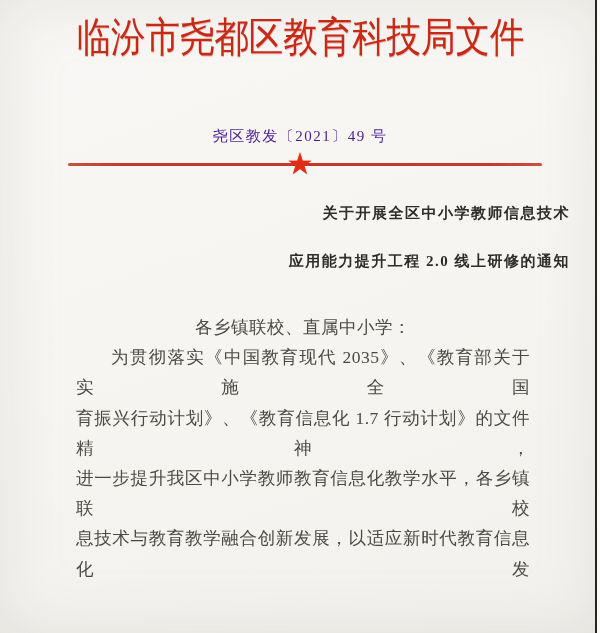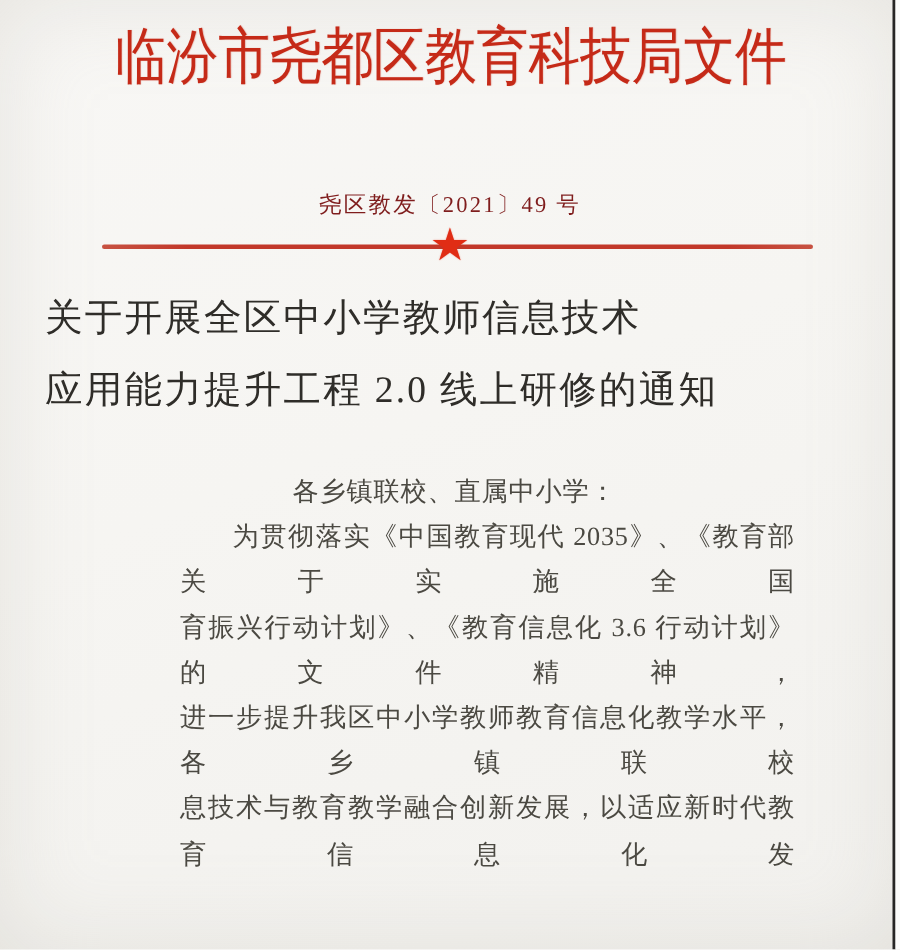--- a/index.html
+++ b/index.html
@@ -38,21 +38,21 @@
     display: inline-block;
     transform: scaleX(0.84);
     transform-origin: center;
     text-shadow: 0.5px 0.5px 0.8px rgba(197,42,24,0.35);
   }
 
   .doc-number {
     position: absolute; top: 127px; left: 0; right: 0;
     text-align: center;
     font-size: 15px;
-    color: #7f1d1d;
+    color: #4c1d95;
     letter-spacing: 1.5px;
   }
 
   .red-rule {
     position: absolute; top: 163px; left: 68px; right: 58px;
     height: 3px;
     background: linear-gradient(90deg, #c75242, #c2382a 12%, #c2382a 88%, #c75242);
     border-radius: 2px;
   }
   .star-wrap {
@@ -64,38 +64,37 @@
   .star {
     display: inline-block;
     font-size: 30px;
     color: #e02d15;
     text-shadow: 0 0 1px rgba(224,45,21,0.6);
     font-family: "DejaVu Sans", sans-serif;
   }
 
   .doc-title {
     position: absolute; top: 189px; left: 30px; right: 30px;
-    text-align: left;
-    font-size: 25px; font-weight: normal;
+    text-align: right;
+    font-size: 15px; font-weight: bold;
     color: #2f2d29;
     line-height: 48px;
     letter-spacing: 1.5px;
   }
 
   .doc-body {
     position: absolute; top: 312px; left: 76px; width: 454px;
     font-size: 17.5px;
     color: #4b4942;
     line-height: 30.2px;
     letter-spacing: 0.5px;
   }
   .jline {
     text-align: justify;
     text-align-last: justify;
-    margin-left: 44px;
   }
   .jline.indent-first { text-indent: 2em; }
   .salutation { text-align: center; }
 </style>
 </head>
 <body>
 
 <div class="paper-vignette"></div>
 <div class="photo-edge-dark"></div>
 <div class="photo-edge-white"></div>
@@ -112,17 +111,17 @@
 </div>
 
 <div class="doc-title">
   <div>关于开展全区中小学教师信息技术</div>
   <div>应用能力提升工程 2.0 线上研修的通知</div>
 </div>
 
 <div class="doc-body">
   <div class="salutation">各乡镇联校、直属中小学：</div>
   <div class="jline indent-first">为贯彻落实《中国教育现代 2035》、《教育部关于实施全国</div>
-  <div class="jline">育振兴行动计划》、《教育信息化 3.6 行动计划》的文件精神，</div>
+  <div class="jline">育振兴行动计划》、《教育信息化 1.7 行动计划》的文件精神，</div>
   <div class="jline">进一步提升我区中小学教师教育信息化教学水平，各乡镇联校</div>
   <div class="jline">息技术与教育教学融合创新发展，以适应新时代教育信息化发</div>
 
 </div>
 
 </body></html>

